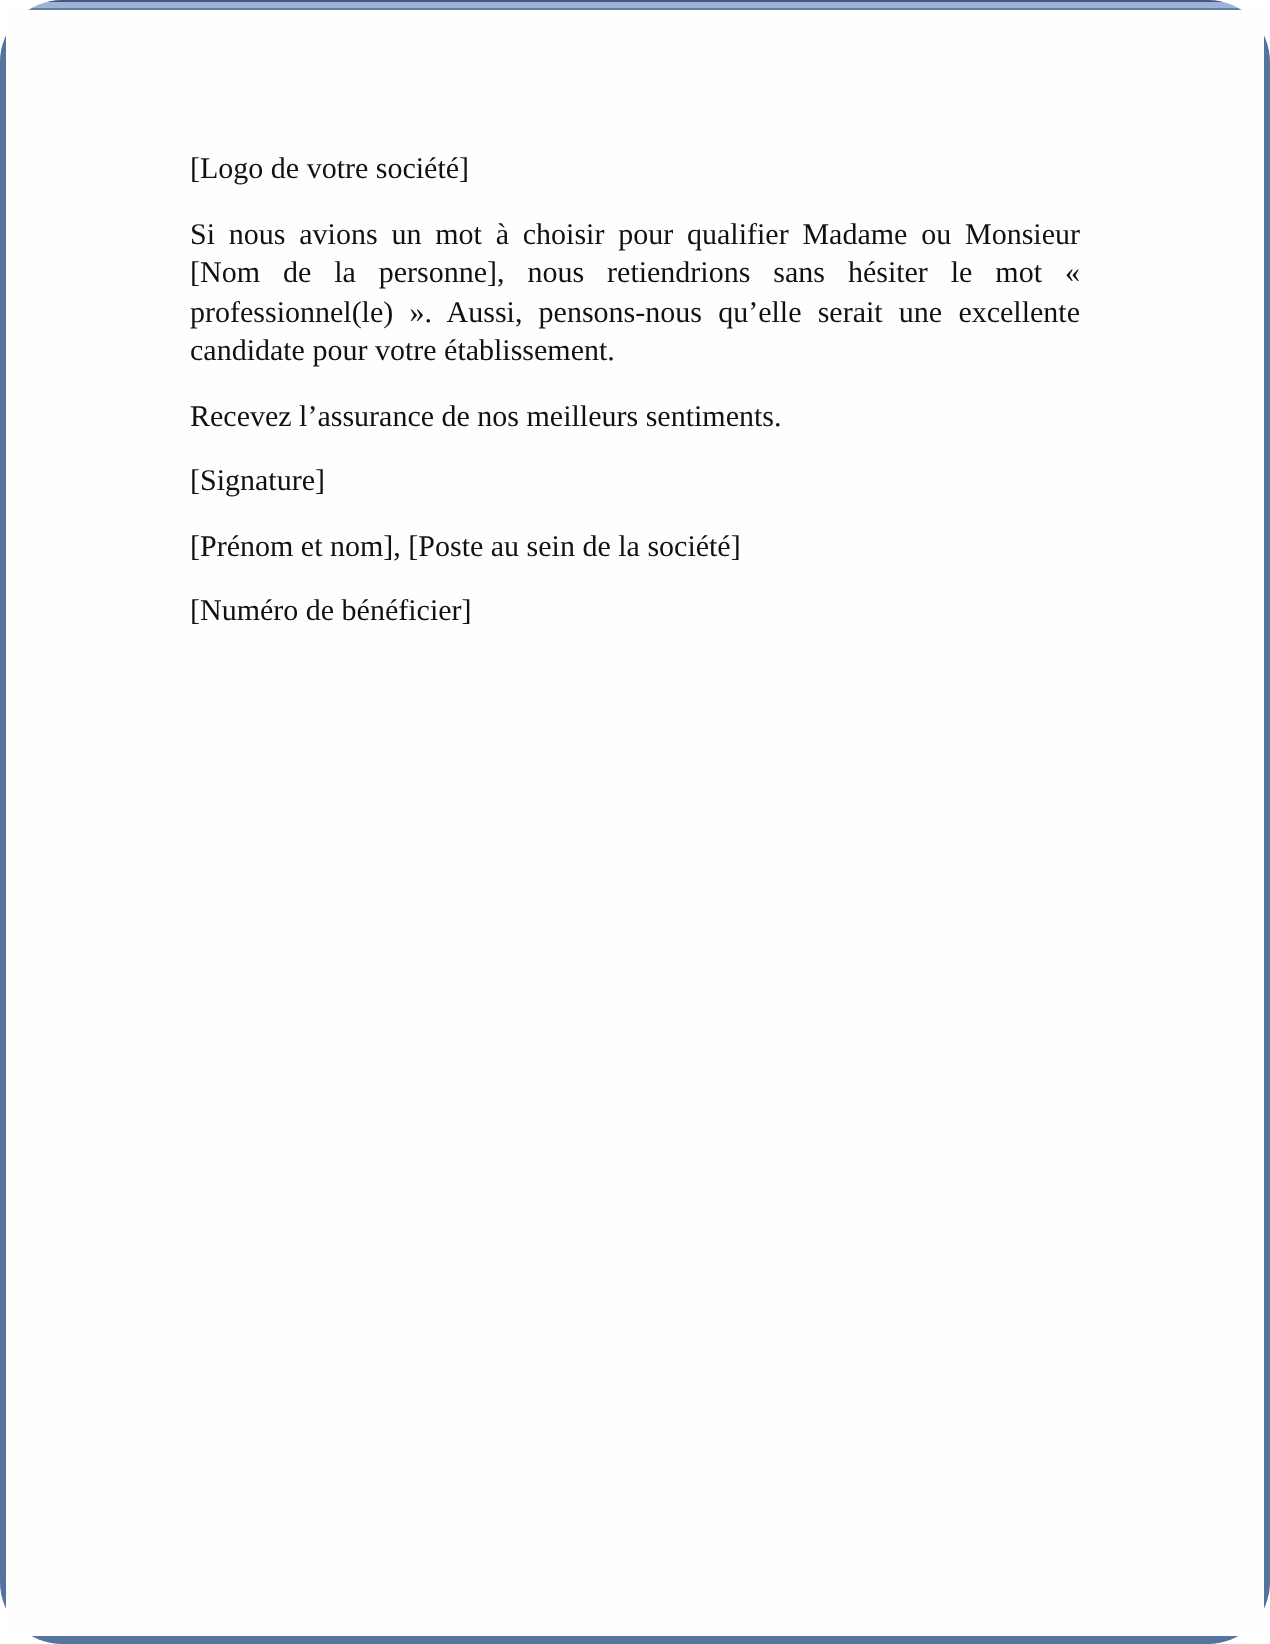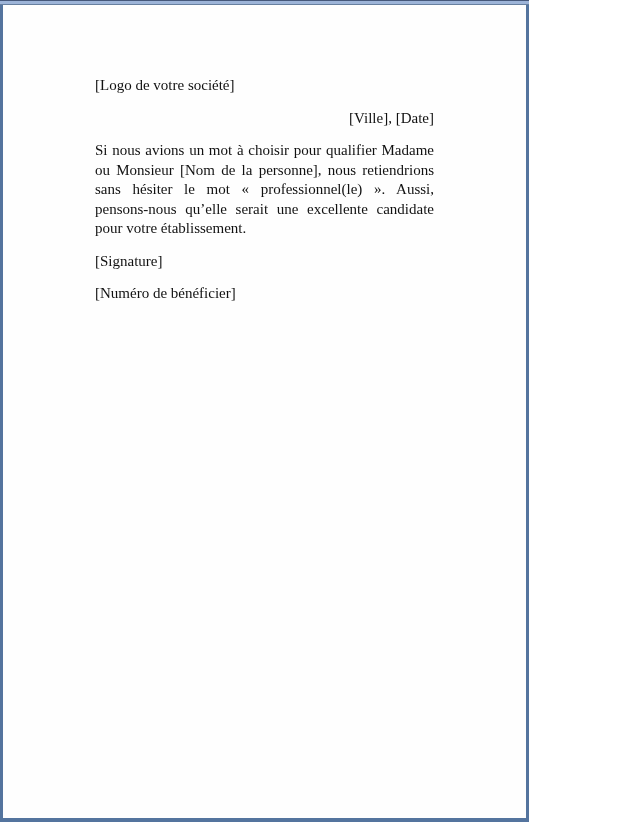--- a/index.html
+++ b/index.html
@@ -9,30 +9,31 @@
   }
   body {
     width: 635px;
     height: 822px;
     overflow: hidden;
     font-family: "Liberation Serif", "DejaVu Serif", serif;
   }
   
   .page-frame {
     position: relative;
-    width: 529px;
+    width: 635px;
     height: 822px;
     box-sizing: border-box;
     background: linear-gradient(
       to bottom,
       var(--border-dark) 0px,  var(--border-dark) 1px,
       var(--border-light) 1px, var(--border-light) 4px,
       var(--border-mid) 4px,   var(--border-mid) 5px,
       var(--border-blue) 5px
     );
+    border-radius: 31px;
   }
   .page {
     position: absolute;
     left: 3px;
     right: 3px;
     top: 5px;
     bottom: 4px;
     background: #fefefe;
   }
   .letter-content {
@@ -55,30 +56,31 @@
 </head>
 <body>
 
 <div class="page-frame">
   <div class="page">
     <div class="letter-content">
 
       <p>[Logo de votre société]</p>
 
 
-      <p class="right-align">[Ville], [Date]</p>
 
 
 
 
 
       <p class="body-par">Si nous avions un mot à choisir pour qualifier Madame ou Monsieur [Nom de la personne], nous retiendrions sans hésiter le mot « professionnel(le) ». Aussi, pensons-nous qu’elle serait une excellente candidate pour votre établissement.</p>
 
+      <p>Recevez l’assurance de nos meilleurs sentiments.</p>
 
       <p>[Signature]</p>
 
+      <p>[Prénom et nom], [Poste au sein de la société]</p>
 
 
       <p>[Numéro de bénéficier]</p>
 
     </div>
   </div>
 </div>
 
 </body></html>

